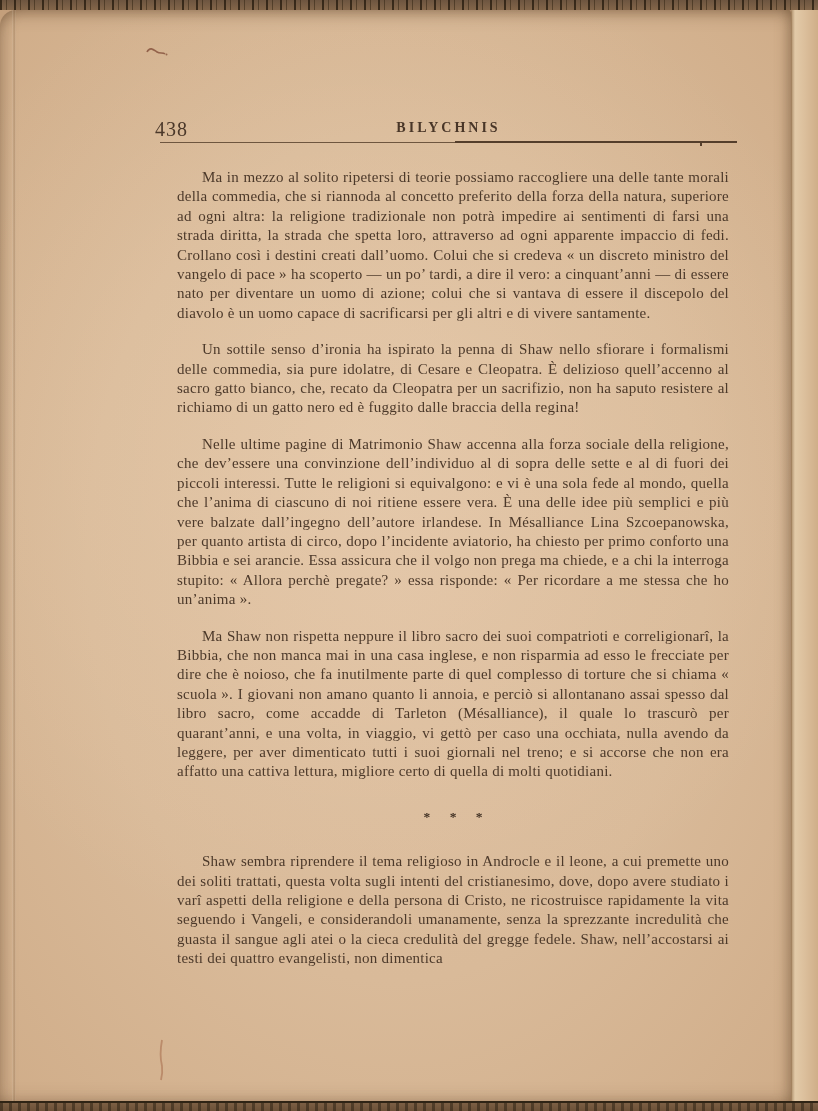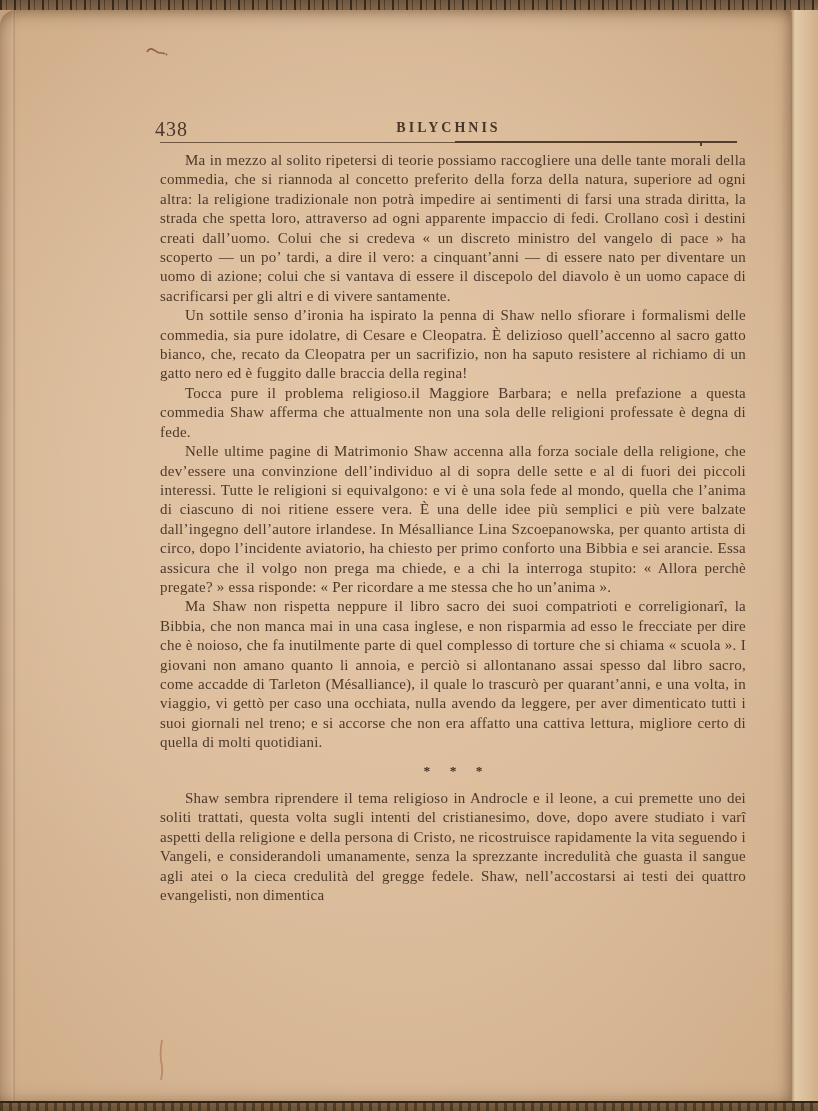--- a/index.html
+++ b/index.html
@@ -56,21 +56,21 @@
     letter-spacing:3px;color:#493628;
   }
   .rule-left{position:absolute;left:160px;top:132px;width:297px;height:1px;background:#6e563f;}
   .rule-right{position:absolute;left:455px;top:131px;width:282px;height:2px;background:#543e2b;}
   .rule-nub{position:absolute;left:700px;top:133px;width:2px;height:3px;background:#543e2b;}
   .text-block{
     position:absolute;left:160px;top:141px;width:586px;
     font-size:15px;line-height:19.4px;letter-spacing:.25px;
     color:#4c392a;text-align:justify;
   }
-  .text-block p{margin:0;text-indent:25px;}
+  .text-block p{margin:17px;text-indent:25px;}
   .text-block .it{}
   .sep{
     text-align:center;text-indent:0;
     font-size:13.5px;font-weight:bold;letter-spacing:8px;
     padding:8px 0 9px 8px;color:#3f2f22;
   }
   .mark{position:absolute;z-index:3;}
   .mark-squiggle{left:144px;top:33px;}
   .mark-redstroke{left:157px;top:1028px;}
 </style>
@@ -94,21 +94,20 @@
 
   <span class="page-number">438</span>
   <div class="journal-title">BILYCHNIS</div>
   <div class="rule-left"></div>
   <div class="rule-right"></div>
   <div class="rule-nub"></div>
 
   <div class="text-block" id="text-block">
       <p><span>Ma in mezzo al solito ripetersi di teorie possiamo raccogliere una delle tante morali della commedia, che si riannoda al concetto preferito della forza della natura, superiore ad ogni altra: la religione tradizionale non potrà impedire ai sentimenti di farsi una strada diritta, la strada che spetta loro, attraverso ad ogni apparente impaccio di fedi. Crollano così i destini creati dall’uomo. Colui che si credeva « un discreto ministro del vangelo di pace » ha scoperto — un po’ tardi, a dire il vero: a cinquant’anni — di essere nato per diventare un uomo di azione; colui che si vantava di essere il discepolo del diavolo è un uomo capace di sacrificarsi per gli altri e di vivere santamente.</span></p>
       <p><span>Un sottile senso d’ironia ha ispirato la penna di Shaw nello sfiorare i formalismi delle commedia, sia pure idolatre, di </span><span class="it">Cesare e Cleopatra</span><span>. È delizioso quell’accenno al sacro gatto bianco, che, recato da Cleopatra per un sacrifizio, non ha saputo resistere al richiamo di un gatto nero ed è fuggito dalle braccia della regina!</span></p>
-      <p><span>Tocca pure il problema religioso.il </span><span class="it">Maggiore Barbara;</span><span> e nella prefazione a questa commedia Shaw afferma che attualmente non una sola delle religioni professate è degna di fede.</span></p>
       <p><span>Nelle ultime pagine di </span><span class="it">Matrimonio</span><span> Shaw accenna alla forza sociale della religione, che dev’essere una convinzione dell’individuo al di sopra delle sette e al di fuori dei piccoli interessi. Tutte le religioni si equivalgono: e vi è una sola fede al mondo, quella che l’anima di ciascuno di noi ritiene essere vera. È una delle idee più semplici e più vere balzate dall’ingegno dell’autore irlandese. In </span><span class="it">Mésalliance</span><span> Lina Szcoepanowska, per quanto artista di circo, dopo l’incidente aviatorio, ha chiesto per primo conforto una Bibbia e sei arancie. Essa assicura che il volgo non prega ma chiede, e a chi la interroga stupito: « Allora perchè pregate? » essa risponde: « Per ricordare a me stessa che ho un’anima ».</span></p>
       <p><span>Ma Shaw non rispetta neppure il libro sacro dei suoi compatrioti e correligionarî, la Bibbia, che non manca mai in una casa inglese, e non risparmia ad esso le frecciate per dire che è noioso, che fa inutilmente parte di quel complesso di torture che si chiama « scuola ». I giovani non amano quanto li annoia, e perciò si allontanano assai spesso dal libro sacro, come accadde di Tarleton (</span><span class="it">Mésalliance</span><span>), il quale lo trascurò per quarant’anni, e una volta, in viaggio, vi gettò per caso una occhiata, nulla avendo da leggere, per aver dimenticato tutti i suoi giornali nel treno; e si accorse che non era affatto una cattiva lettura, migliore certo di quella di molti quotidiani.</span></p>
       <div class="sep">* * *</div>
       <p><span>Shaw sembra riprendere il tema religioso in </span><span class="it">Androcle e il leone</span><span>, a cui premette uno dei soliti trattati, questa volta sugli intenti del cristianesimo, dove, dopo avere studiato i varî aspetti della religione e della persona di Cristo, ne ricostruisce rapidamente la vita seguendo i Vangeli, e considerandoli umanamente, senza la sprezzante incredulità che guasta il sangue agli atei o la cieca credulità del gregge fedele. Shaw, nell’accostarsi ai testi dei quattro evangelisti, non dimentica</span></p>
     </div>
 </div>
 
 <div class="binding-bottom"></div>
 
 </body></html>

